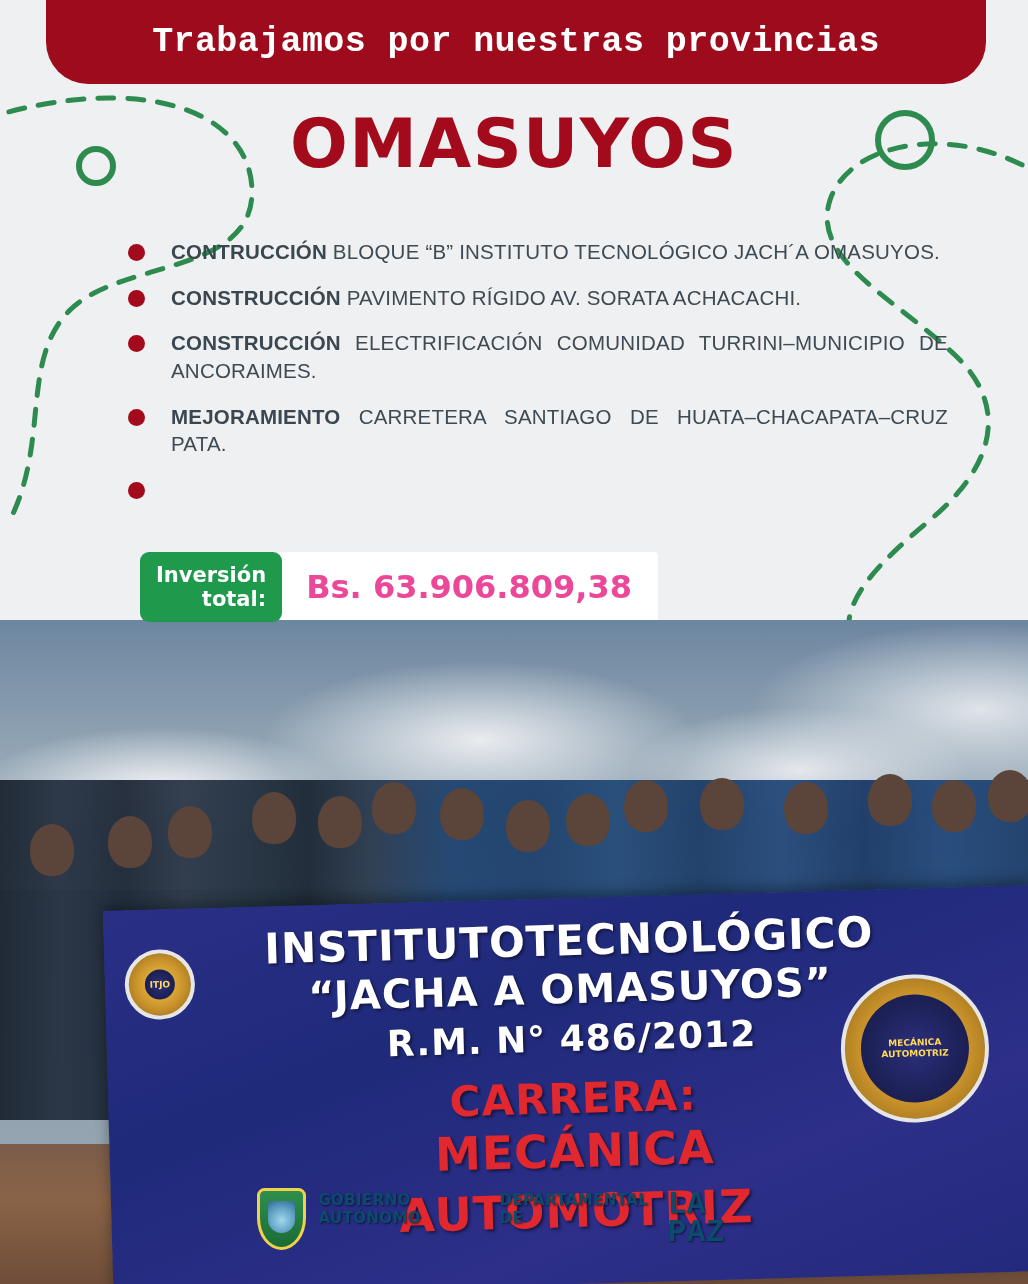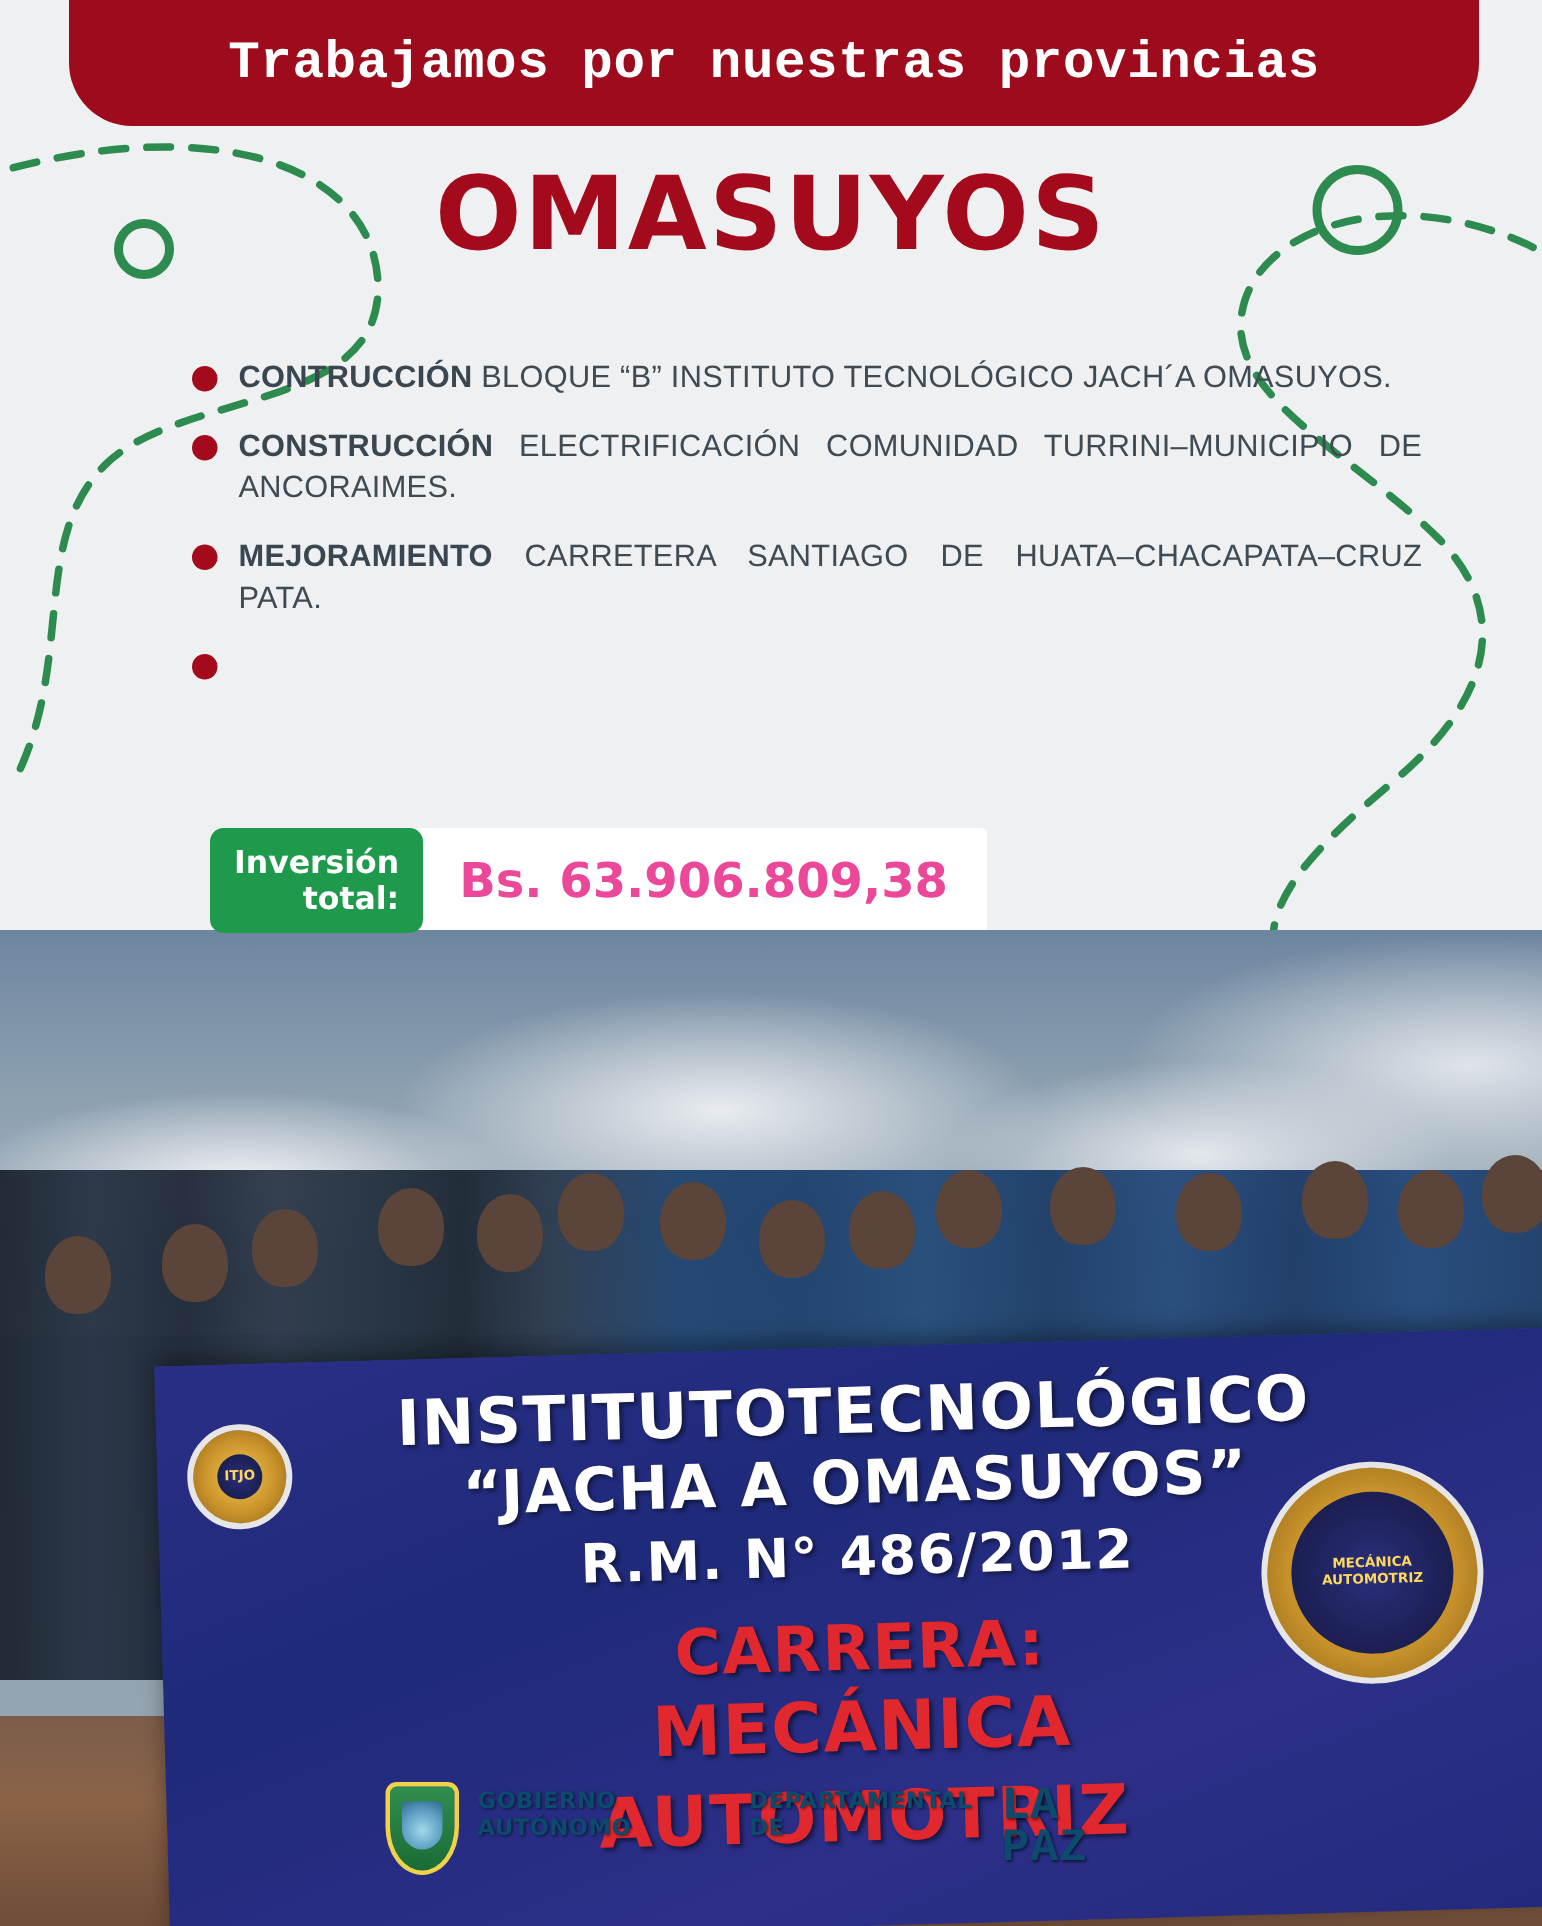--- a/index.html
+++ b/index.html
@@ -86,20 +86,21 @@
     margin-top: 6px;
     margin-right: 14px;
   }
   .work-text {
     font-size: 20.5px;
     line-height: 1.35;
     color: #3f4a52;
     letter-spacing: 0.2px;
     text-align: justify;
     font-family: "Liberation Sans", sans-serif;
+    margin-left: 12px;
   }
   .work-text .kind {
     font-weight: bold;
     color: #3b4750;
   }
 
   
   .investment {
     position: absolute;
     top: 552px;
@@ -310,20 +311,24 @@
   <div class="top-banner">
     <div class="top-banner-title">Trabajamos por nuestras provincias</div>
   </div>
 
   <div class="province-title">OMASUYOS</div>
 
   <div class="works">
     <div class="work-item">
       <span class="bullet"></span>
       <span class="work-text"><b class="kind">CONTRUCCIÓN</b> <span>BLOQUE “B” INSTITUTO TECNOLÓGICO JACH´A OMASUYOS.</span></span>
+    </div>
+    <div class="work-item">
+      <span class="bullet"></span>
+      <span class="work-text"><b class="kind">CONSTRUCCIÓN</b> <span>PAVIMENTO RÍGIDO AV. SORATA ACHACACHI.</span></span>
     </div>
     <div class="work-item">
       <span class="bullet"></span>
       <span class="work-text"><b class="kind">CONSTRUCCIÓN</b> <span>ELECTRIFICACIÓN COMUNIDAD TURRINI–MUNICIPIO DE ANCORAIMES.</span></span>
     </div>
     <div class="work-item">
       <span class="bullet"></span>
       <span class="work-text"><b class="kind">MEJORAMIENTO</b> <span>CARRETERA SANTIAGO DE HUATA–CHACAPATA–CRUZ PATA.</span></span>
     </div>
     <div class="work-item">

